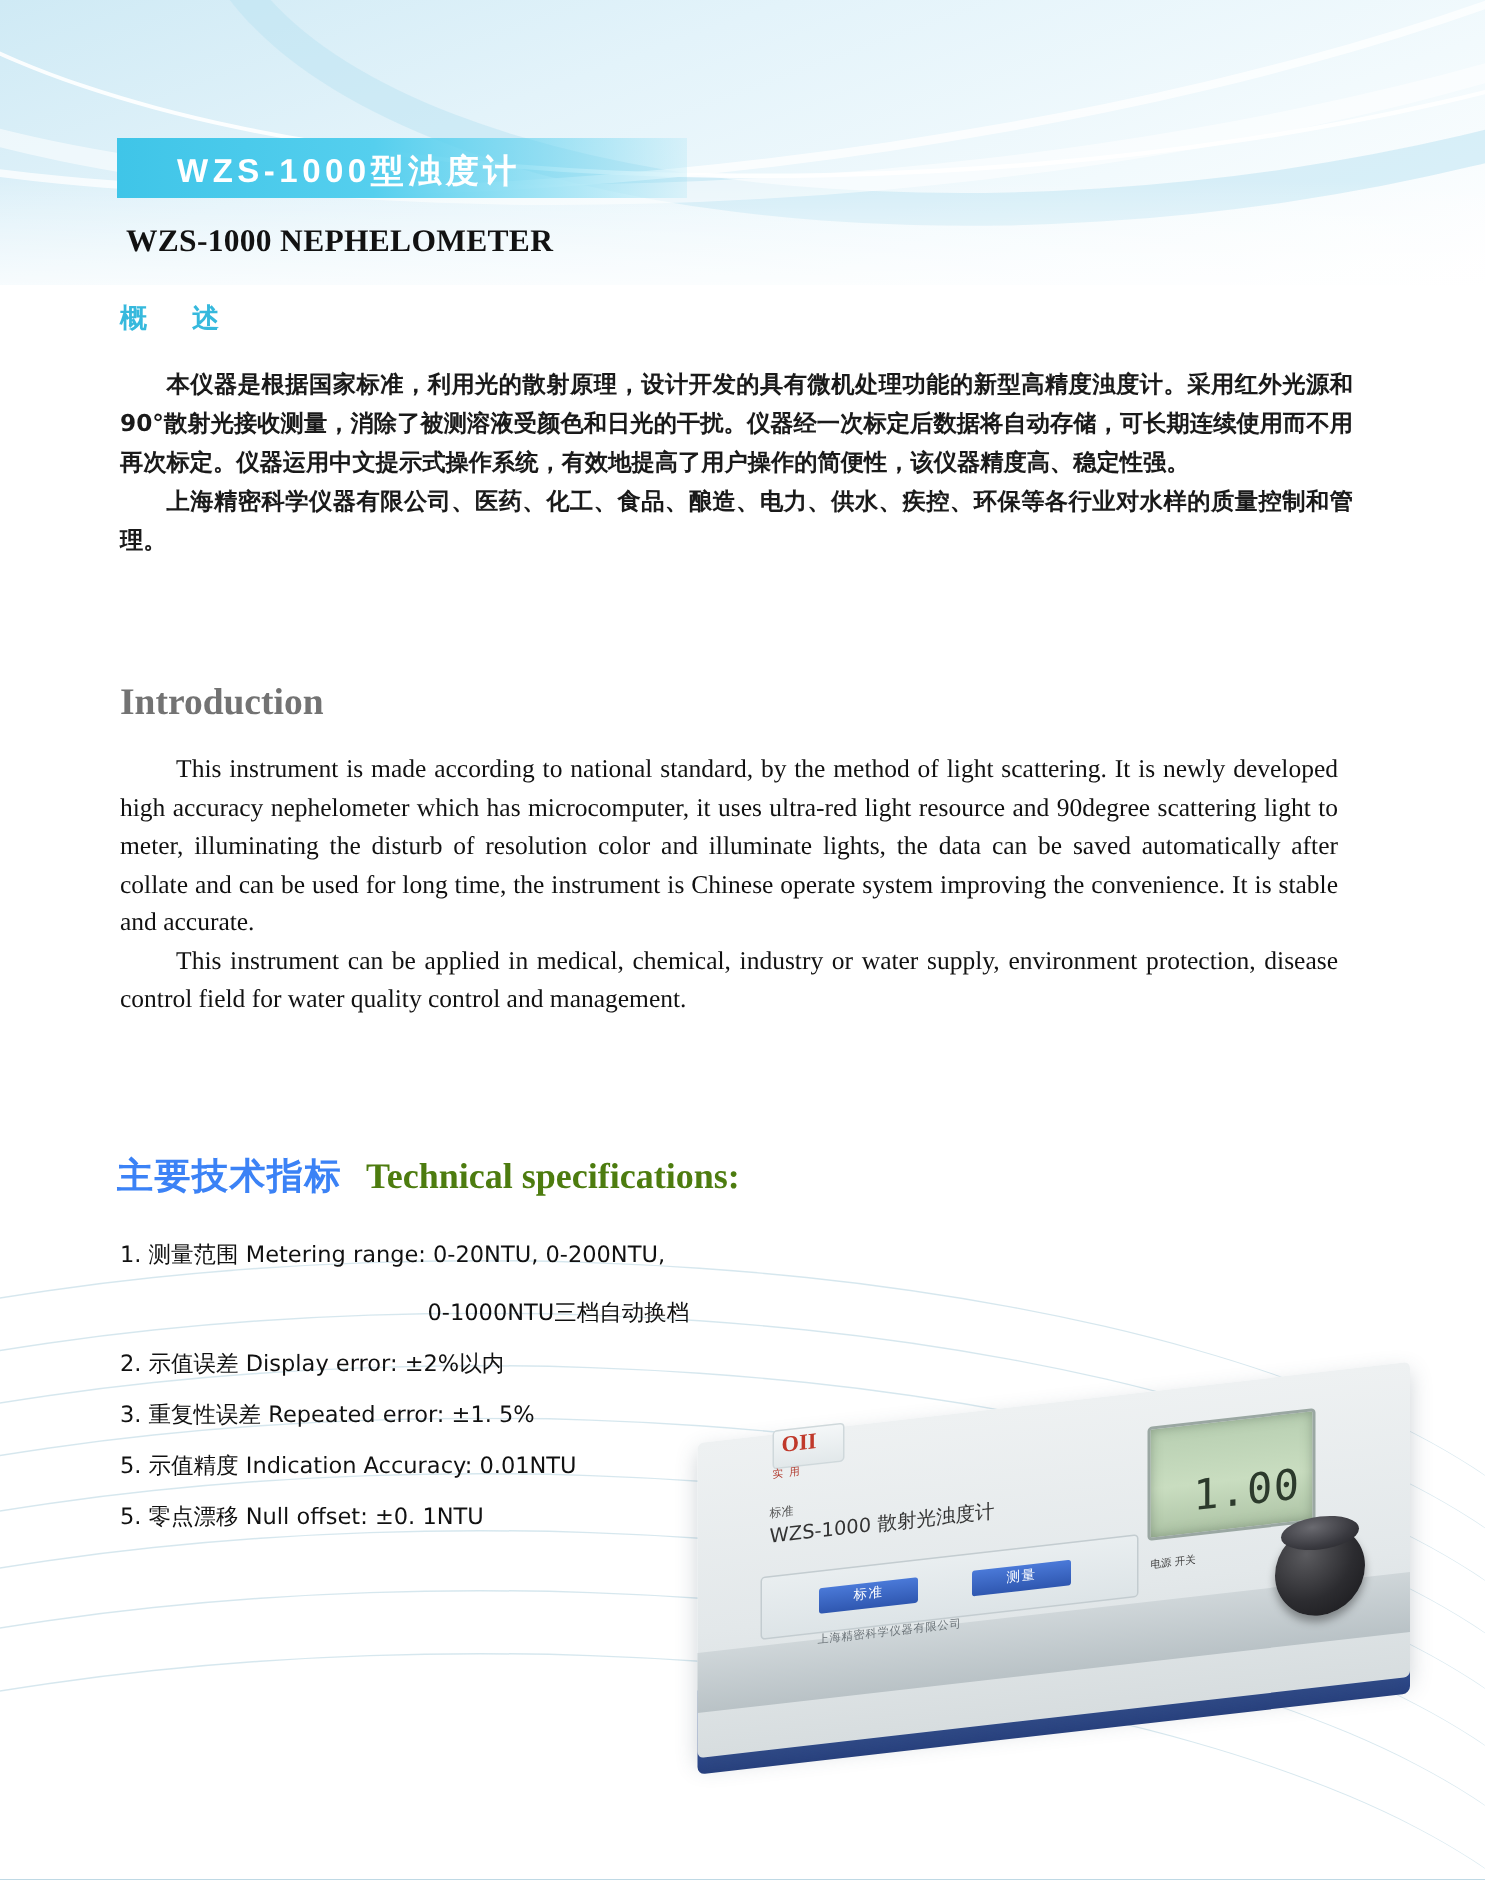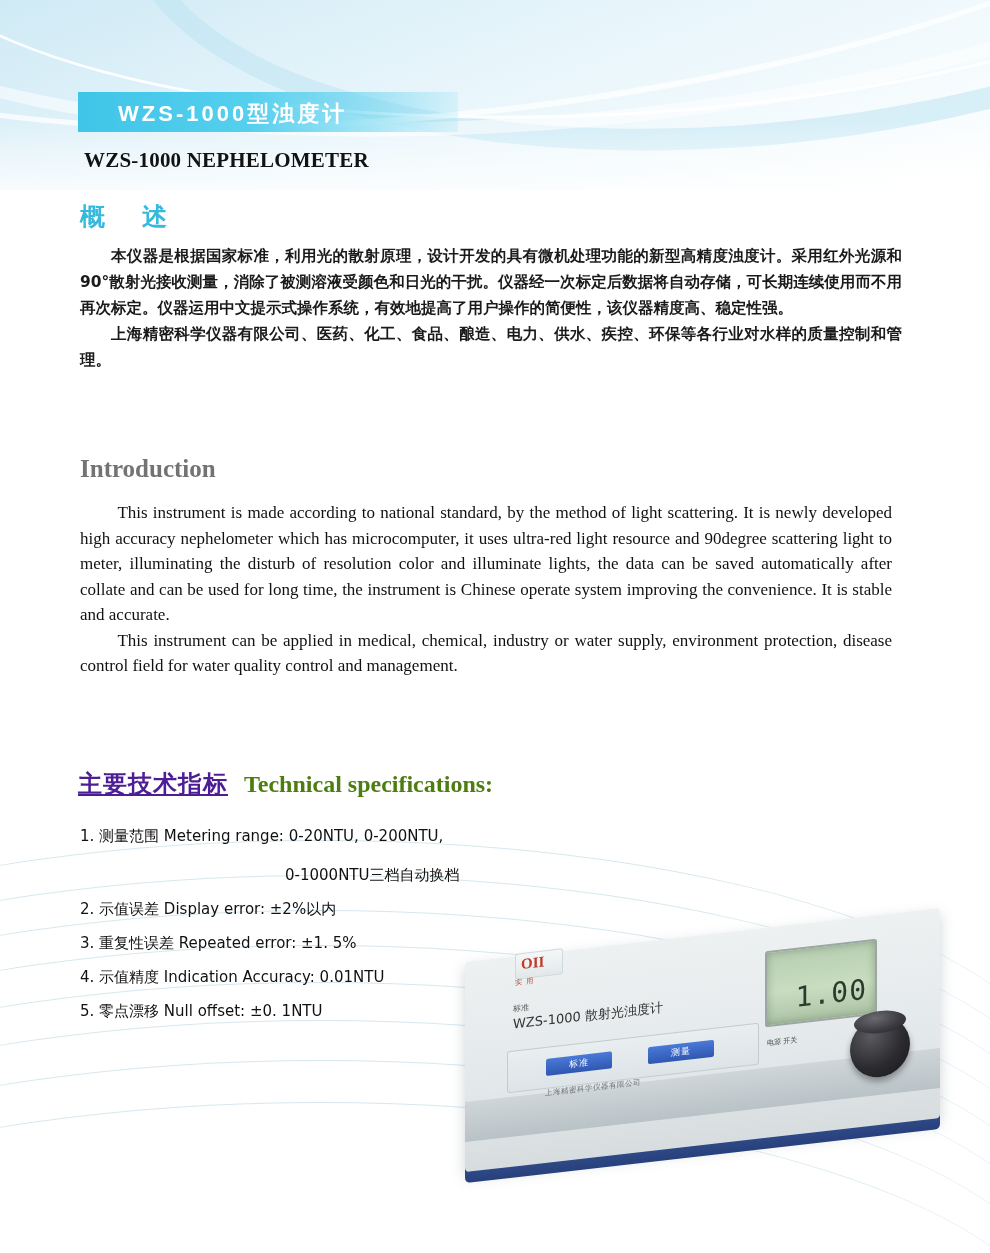--- a/index.html
+++ b/index.html
@@ -83,21 +83,21 @@
     font-size: 21px;
     color: #121212;
     letter-spacing: 0.2px;
   }
 
   
   .cn-heading {
     position: absolute;
     left: 80px; top: 200px;
     font-family: "DejaVu Sans", sans-serif;
-    font-size: 25px;
+    font-size: 18px;
     color: #36b9dd;
     letter-spacing: 6px;
     font-weight: bold;
   }
   .cn-body {
     position: absolute;
     left: 80px; top: 243px;
     width: 822px;
     font-family: "DejaVu Sans", sans-serif;
     font-size: 15.5px;
@@ -130,24 +130,23 @@
 
   
   .spec-heading {
     position: absolute;
     left: 78px; top: 768px;
     white-space: nowrap;
   }
   .spec-heading .cn {
     font-family: "DejaVu Sans", sans-serif;
     font-size: 24px;
-    color: #4c1d95;
+    color: #3b82f6;
     font-weight: bold;
     letter-spacing: 1px;
-    text-decoration: underline;
   }
   .spec-heading .en {
     font-family: "Liberation Serif", serif;
     font-size: 24px;
     font-weight: bold;
     color: #4d7c0f;
     margin-left: 16px;
   }
   .spec-list {
     position: absolute;
@@ -358,21 +357,21 @@
     <div>1. 测量范围 Metering range: 0-20NTU, 0-200NTU,</div>
     <div class="spec-cont">0-1000NTU三档自动换档</div>
   </div>
   <div class="spec-item">
     <div>2. 示值误差 Display error: ±2%以内</div>
   </div>
   <div class="spec-item">
     <div>3. 重复性误差 Repeated error: ±1. 5%</div>
   </div>
   <div class="spec-item">
-    <div>4. 示值精度  Indication Accuracy:  0.01NTU</div>
+    <div>5. 示值精度  Indication Accuracy:  0.01NTU</div>
   </div>
   <div class="spec-item">
     <div>5. 零点漂移 Null offset:  ±0. 1NTU</div>
   </div>
 </div>
 
 <div class="device">
   <div class="dev-base"></div>
   <div class="dev-body"></div>
   <div class="dev-front"></div>

